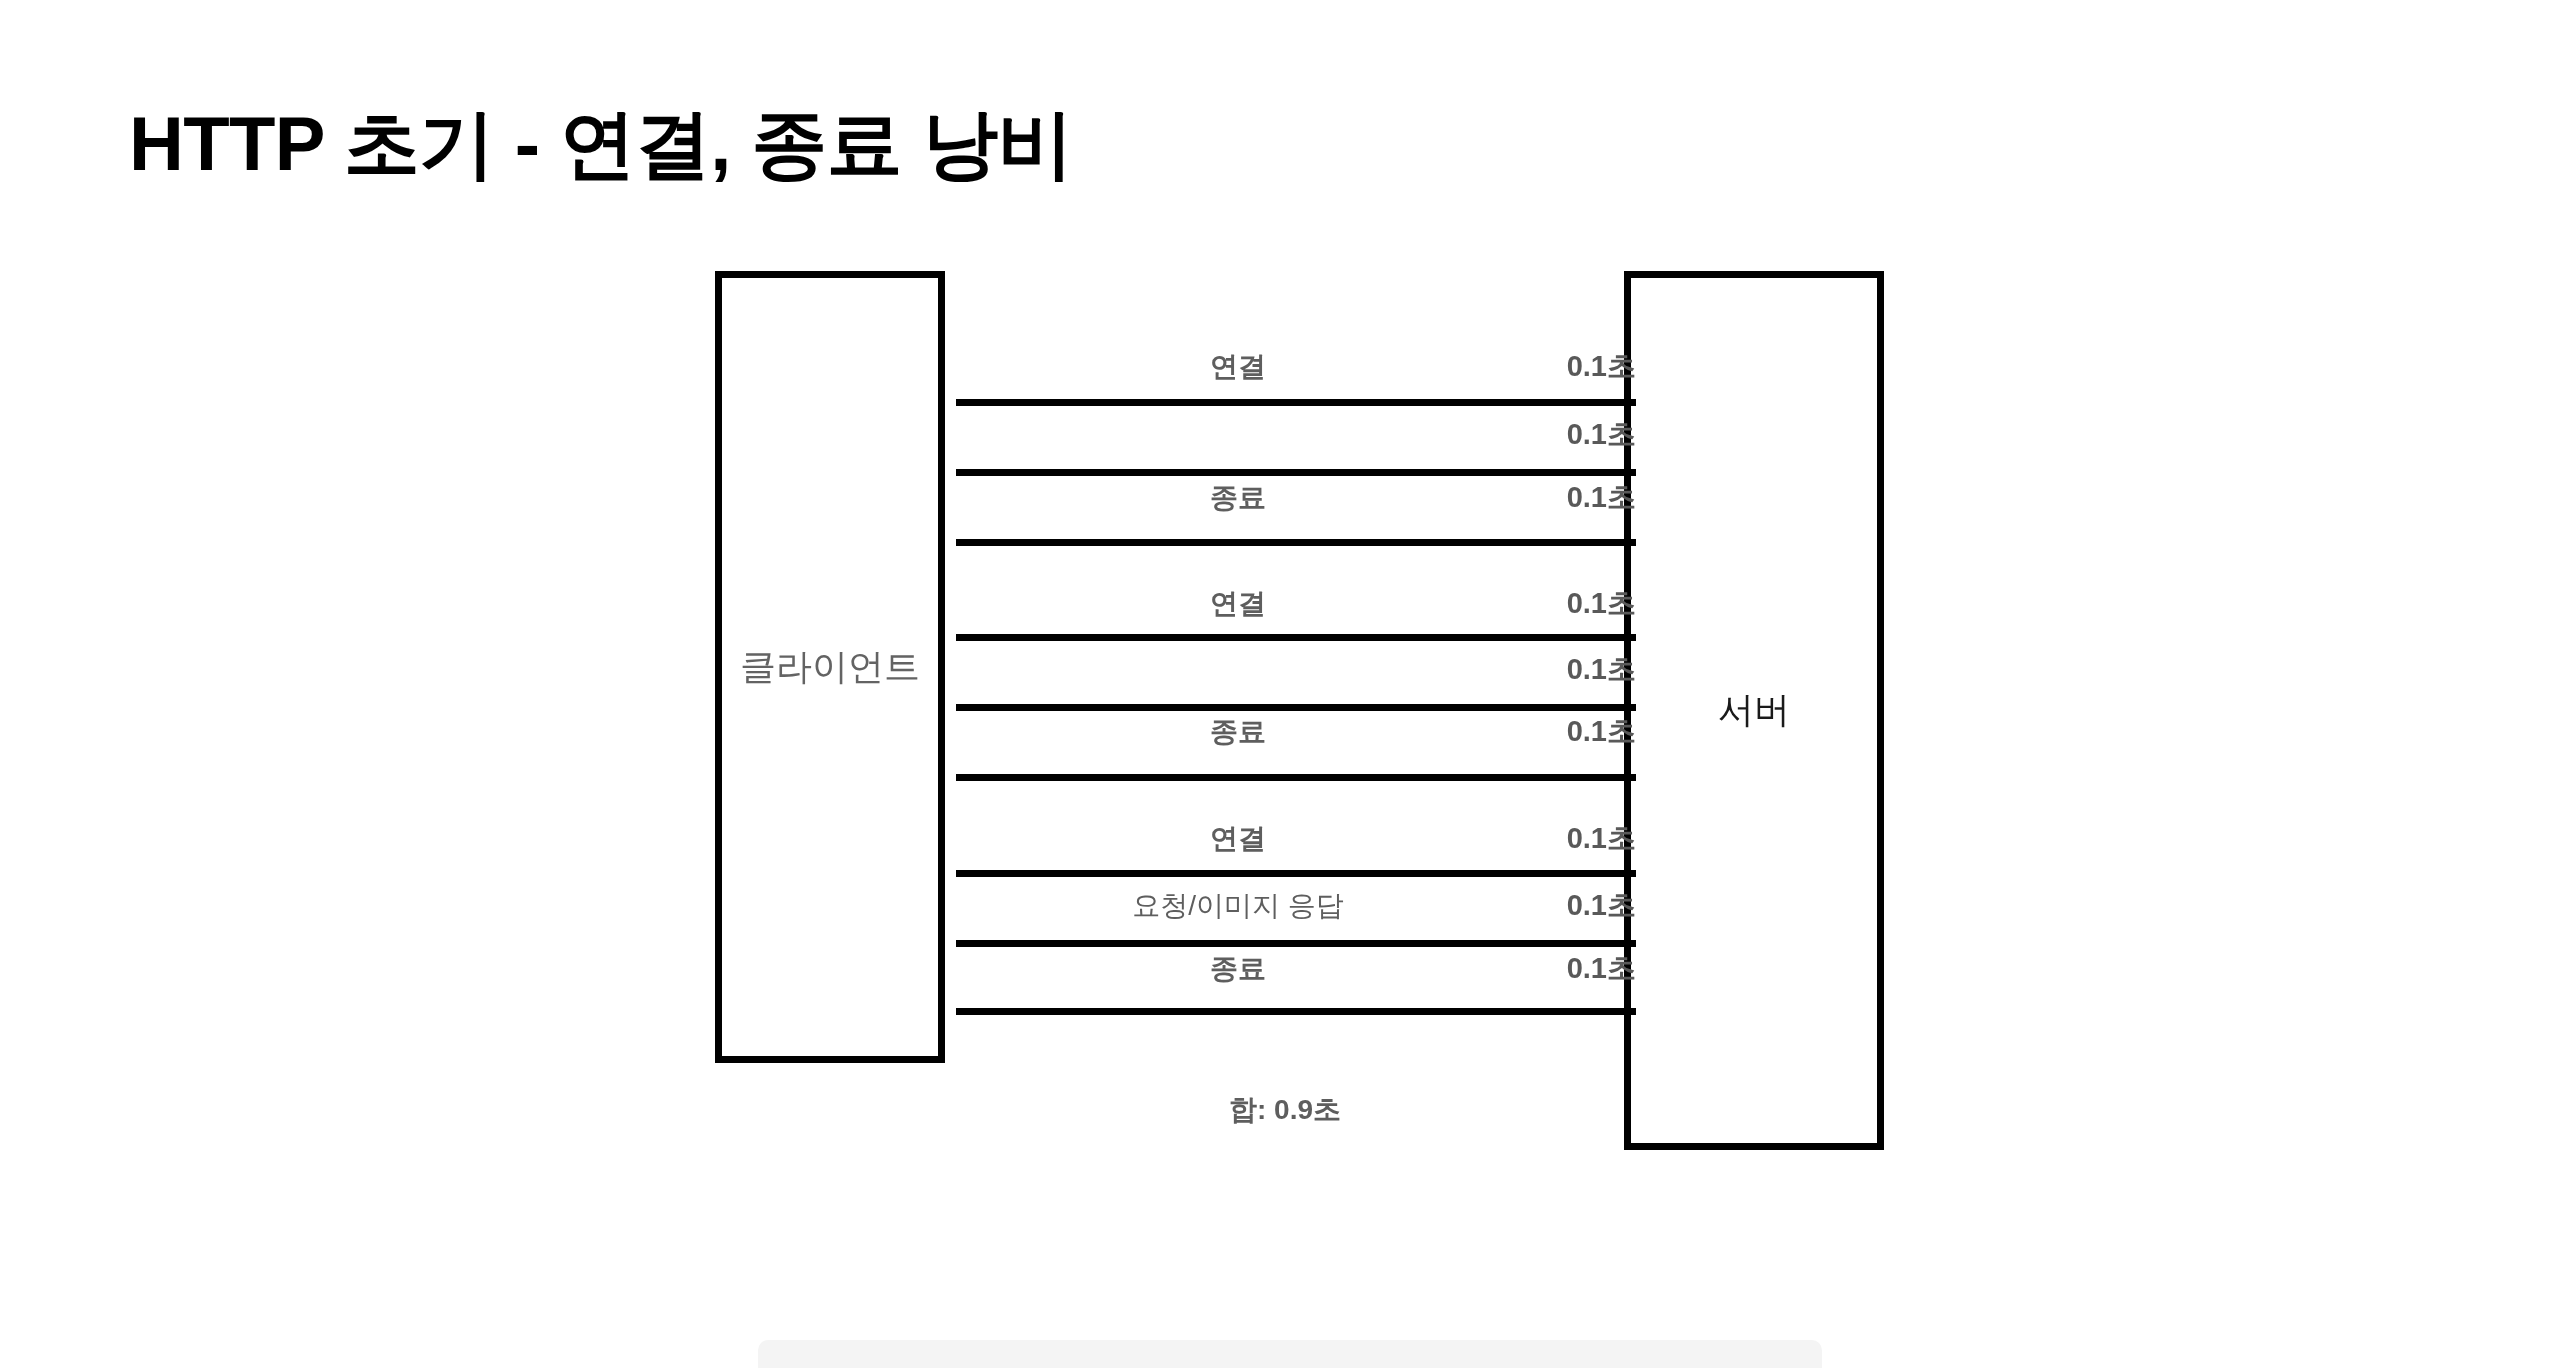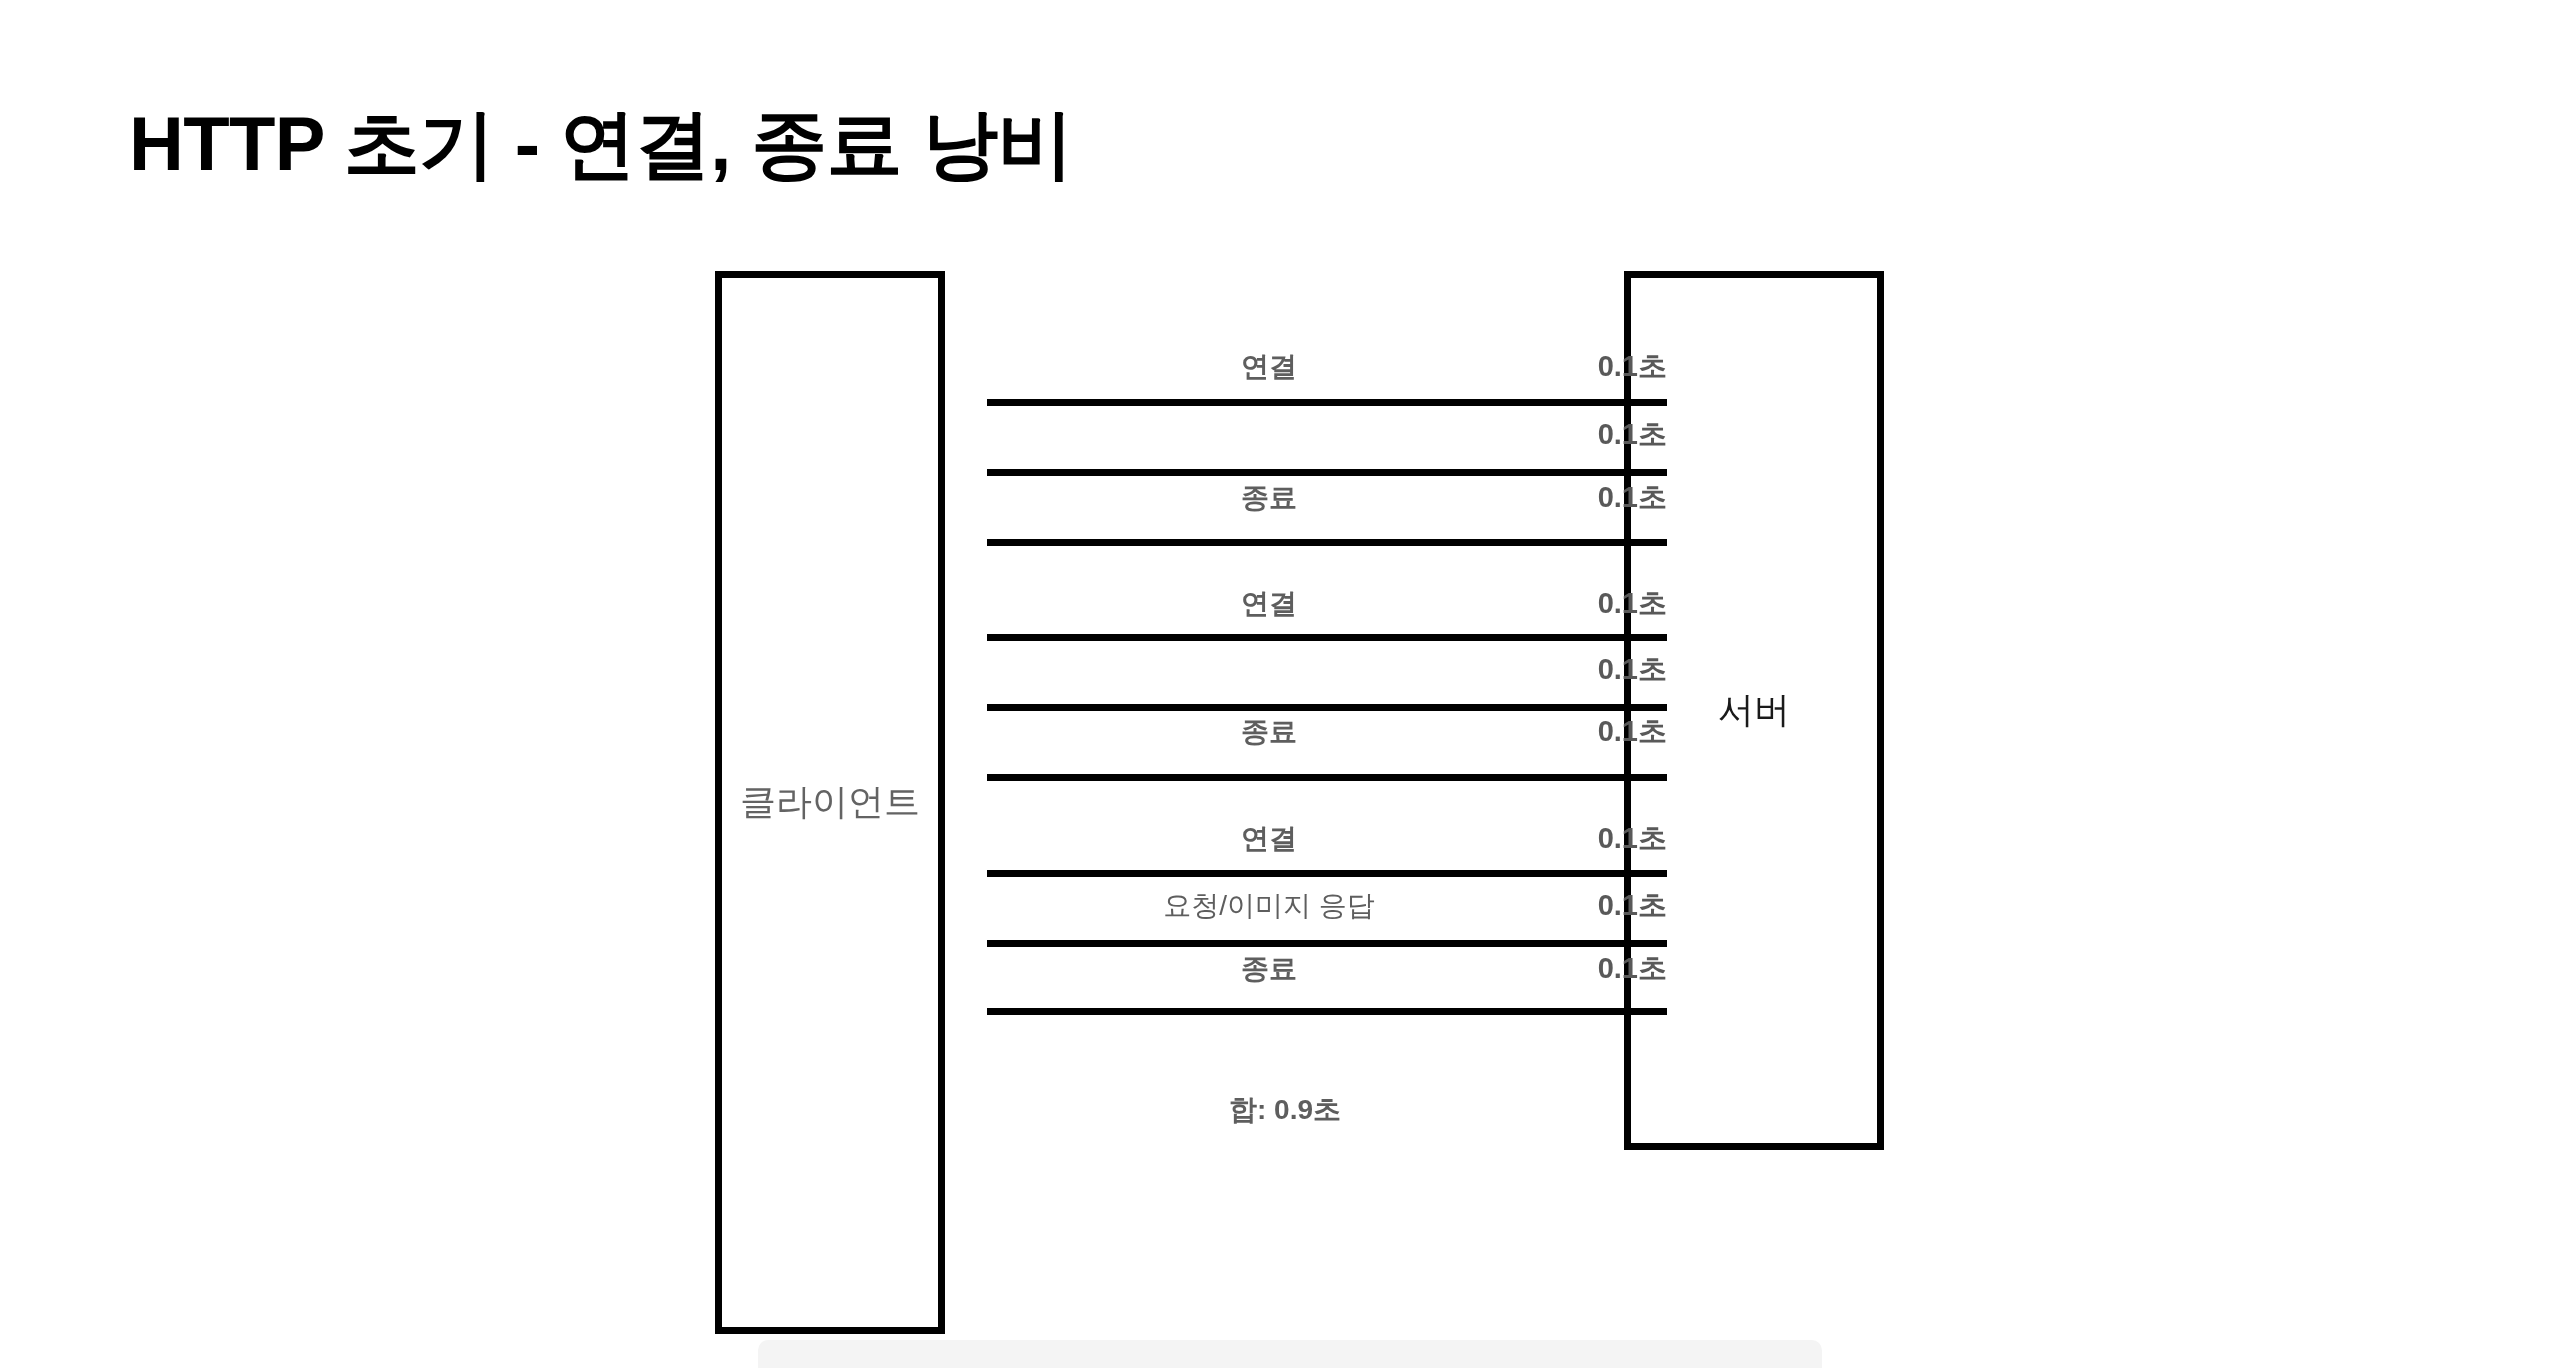--- a/index.html
+++ b/index.html
@@ -44,40 +44,40 @@
     border: 7.3px solid #000000;
     background: #ffffff;
     display: flex;
     align-items: center;
     justify-content: center;
   }
   #client-box {
     left: 715px;
     top: 271px;
     width: 230px;
-    height: 1063px;
+    height: 792px;
   }
   #server-box {
     left: 1624px;
     top: 271px;
     width: 260px;
     height: 879px;
   }
   .actor-label {
     font-size: 36px;
     font-weight: 400;
     white-space: nowrap;
   }
   #client-label { color: #636363; }
   #server-label { color: #1a1a1a; }
 
   
   #lane {
     position: absolute;
-    left: 987px;
+    left: 956px;
     top: 271px;
     width: 680px;
     height: 879px;
     text-decoration: underline;
   }
 
   .sep-line {
     position: absolute;
     left: 0;
     width: 680px;

